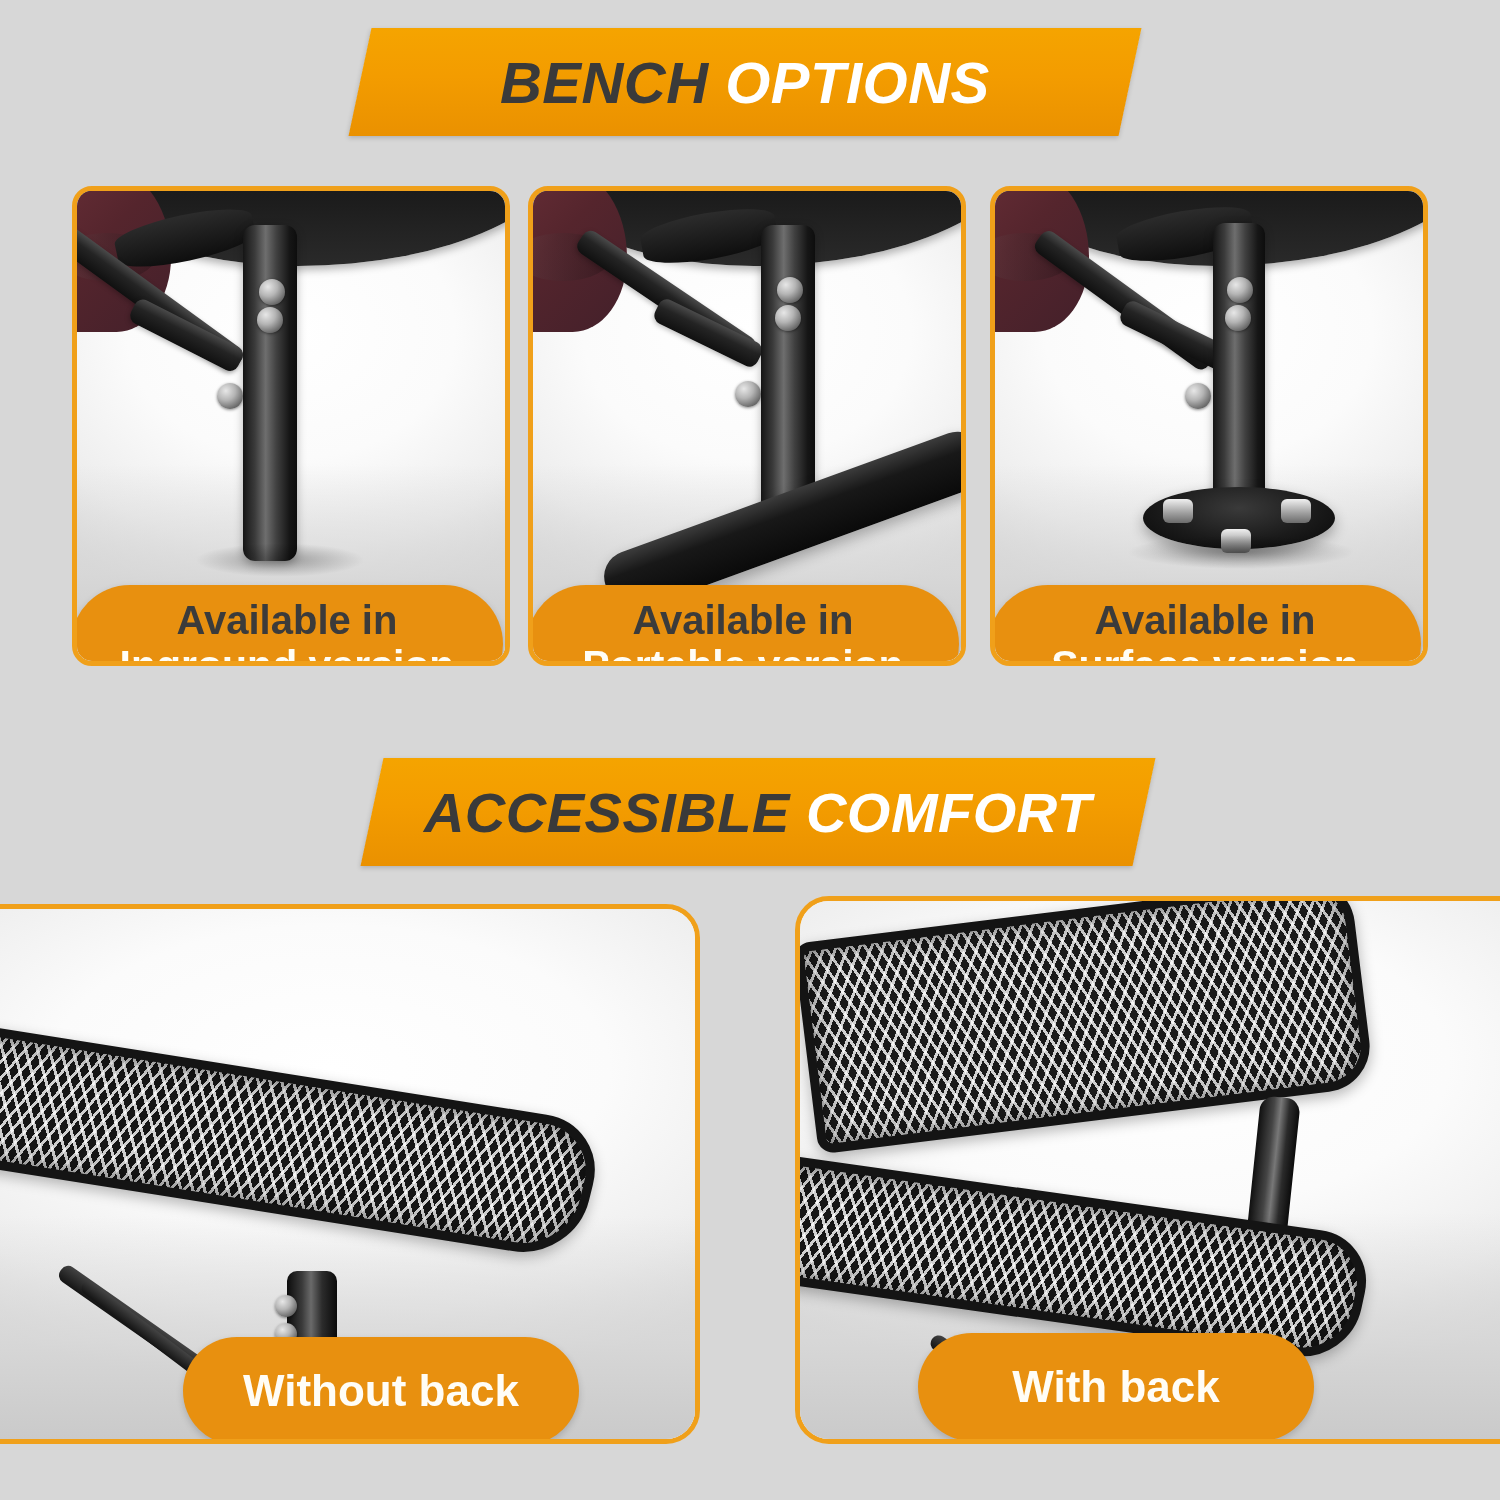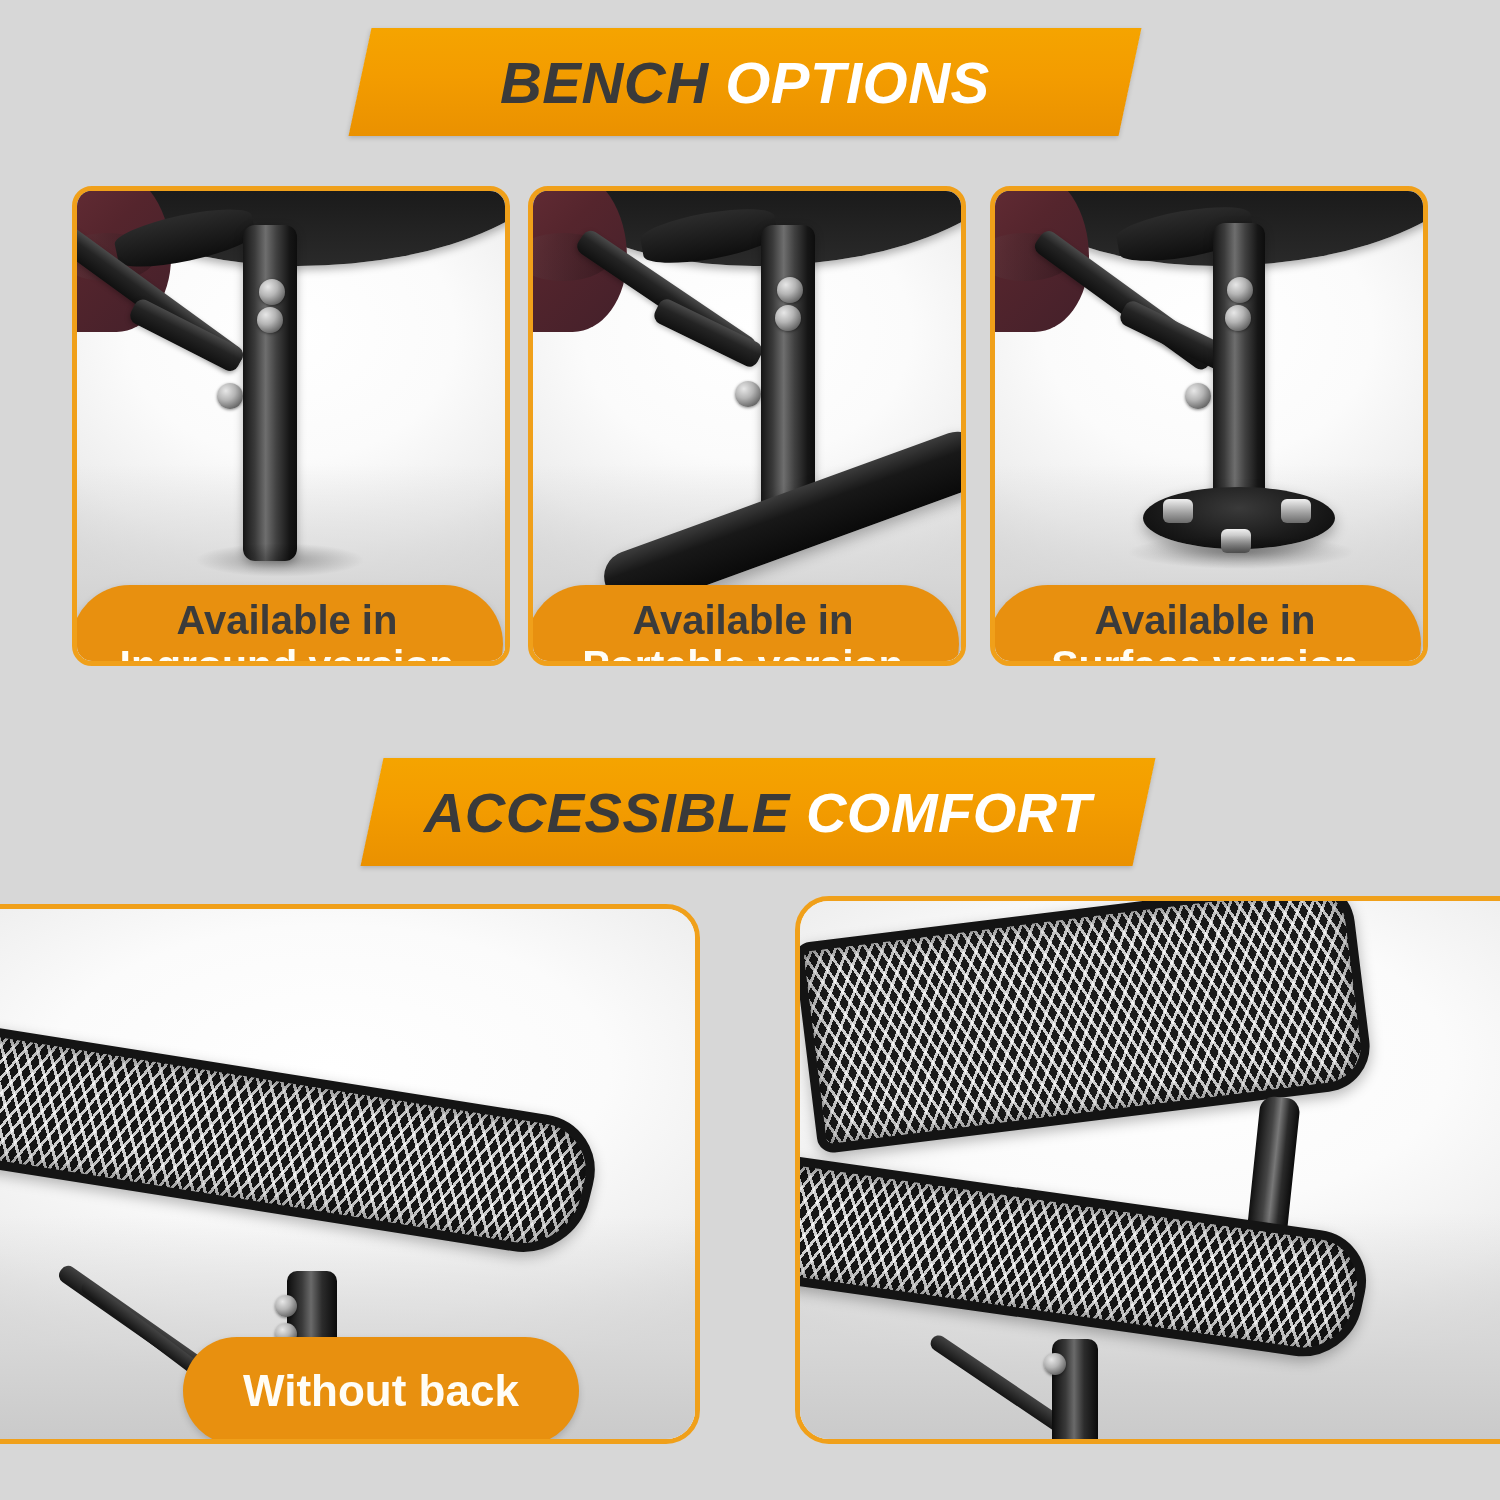--- a/index.html
+++ b/index.html
@@ -270,15 +270,18 @@
     <div class="photo">
       <div class="studio"></div>
       <div class="studio-floor"></div>
       <div class="mesh" style="left:4px;top:8px;width:560px;height:212px;border-radius:16px 46px 46px 16px;transform:rotate(-7deg);"></div>
       <div class="backpost" style="left:452px;top:196px;width:40px;height:172px;transform:rotate(6deg);"></div>
       <div class="mesh seat" style="left:-34px;top:294px;width:600px;height:128px;border-radius:12px 56px 56px 12px;transform:rotate(8deg) skewX(-4deg);"></div>
       <div class="diag" style="left:132px;top:430px;width:190px;height:16px;transform:rotate(34deg);"></div>
       <div class="leg-tube" style="left:252px;top:438px;width:46px;height:112px;"></div>
       <div class="bolt" style="left:244px;top:452px;width:22px;height:22px;"></div>
     </div>
+    <div class="pill single" style="left:118px;bottom:-2px;width:396px;height:108px;">
+      <span class="l2">With back</span>
+    </div>
   </div>
 
 </div>
 
 </body></html>

